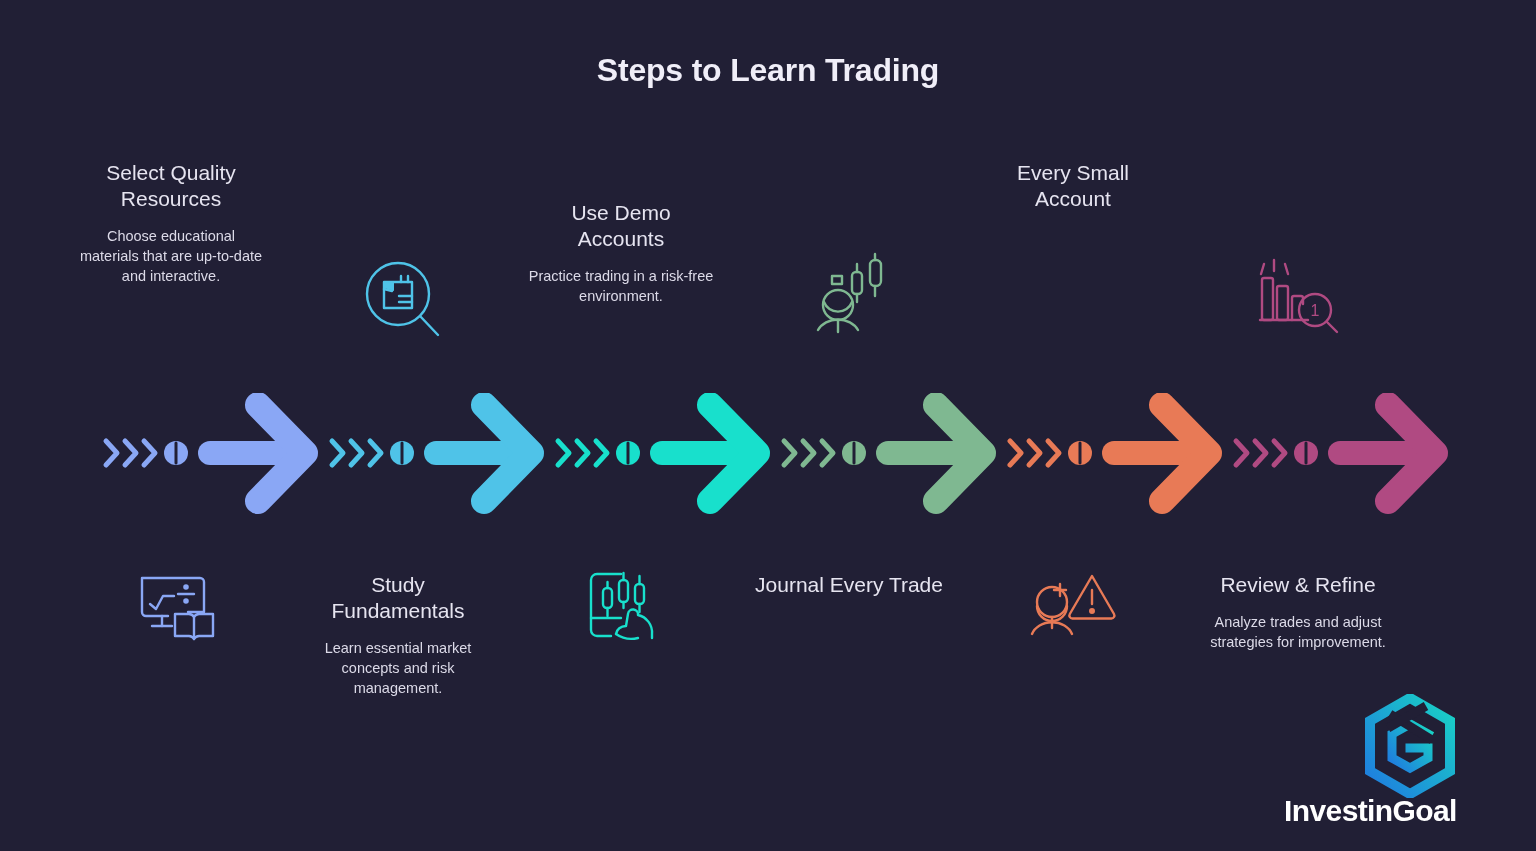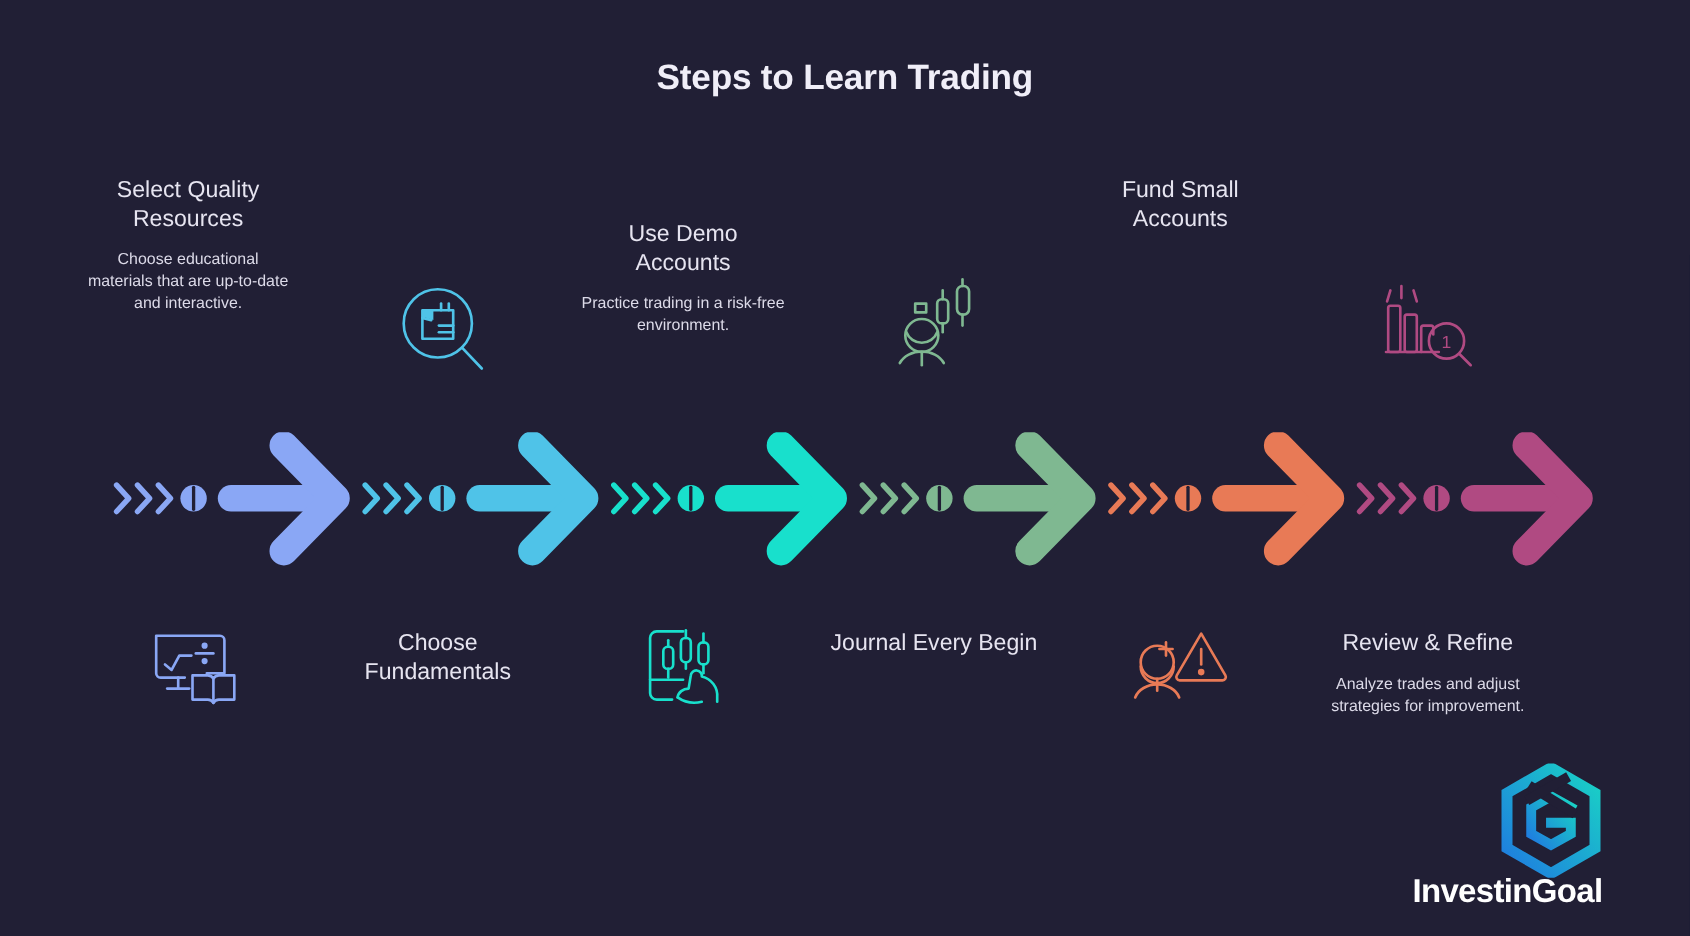--- a/index.html
+++ b/index.html
@@ -96,29 +96,30 @@
     <div class="head">Select Quality Resources</div>
     <div class="body">Choose educational materials that are up-to-date and interactive.</div>
   </div>
 
   <div class="txtblock tb2">
     <div class="head">Use Demo Accounts</div>
     <div class="body">Practice trading in a risk-free environment.</div>
   </div>
 
   <div class="txtblock tb3">
-    <div class="head">Fund Small Accounts</div>
+    <div class="head">Every Small Account</div>
   </div>
 
   <div class="txtblock tb4">
-    <div class="head">Choose Fundamentals</div>
+    <div class="head">Study Fundamentals</div>
+    <div class="body">Learn essential market concepts and risk management.</div>
   </div>
 
   <div class="txtblock tb5">
-    <div class="head">Journal Every Begin</div>
+    <div class="head">Journal Every Trade</div>
   </div>
 
   <div class="txtblock tb6">
     <div class="head">Review &amp; Refine</div>
     <div class="body">Analyze trades and adjust strategies for improvement.</div>
   </div>
 
   <div class="icon ic1">
     <svg width="88" height="88" viewBox="0 0 88 88" fill="none" stroke="#4fc3e8" stroke-width="2.4" stroke-linecap="round" stroke-linejoin="round">
       <circle cx="40" cy="38" r="31"></circle>

